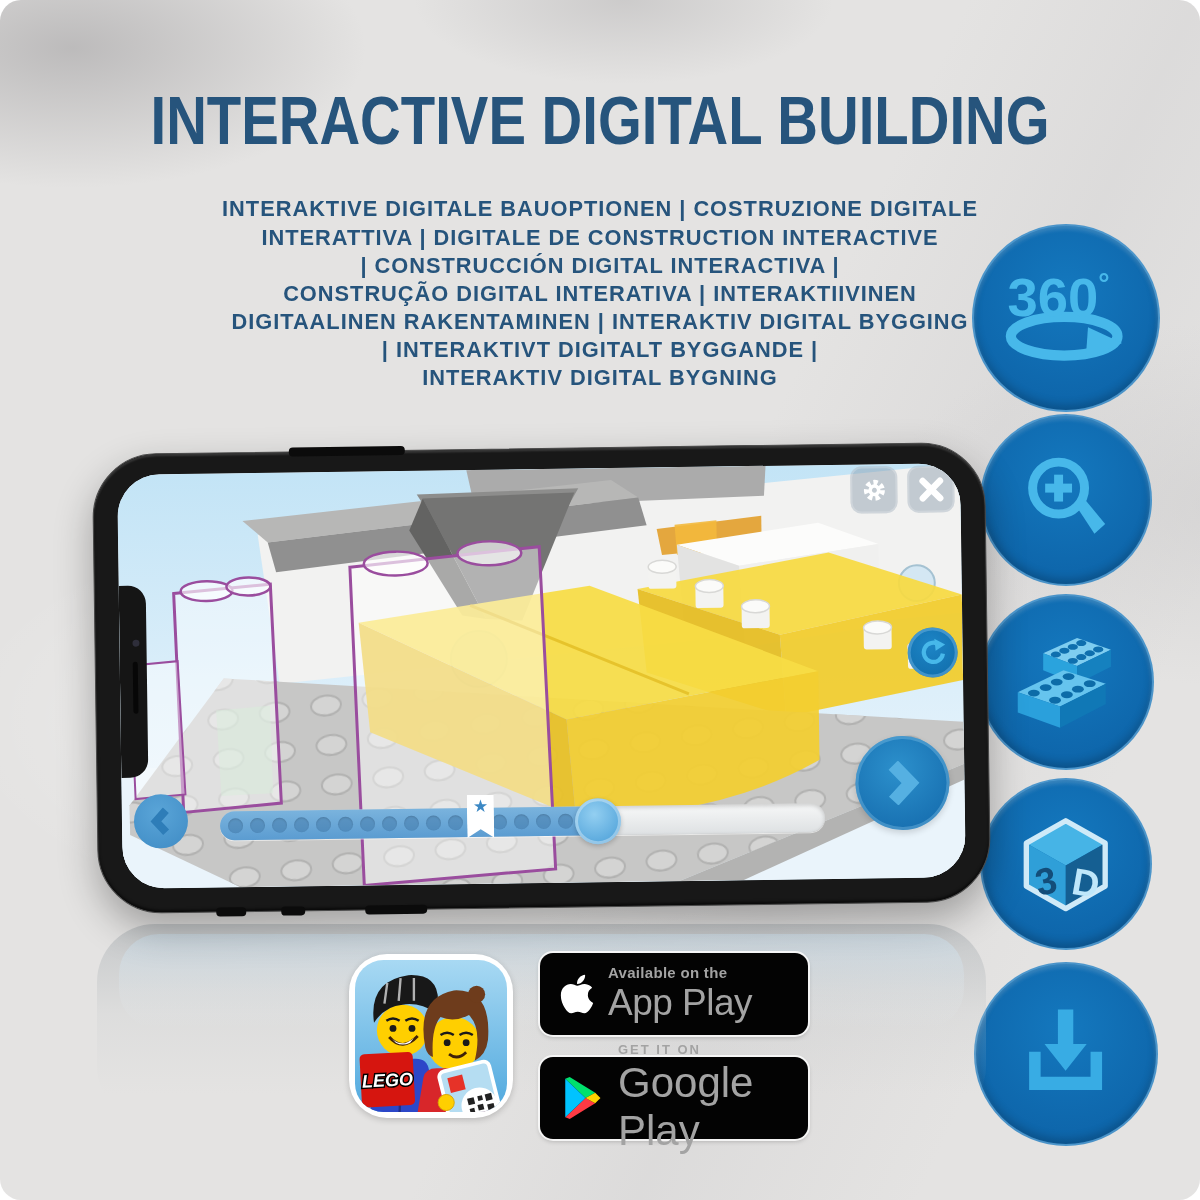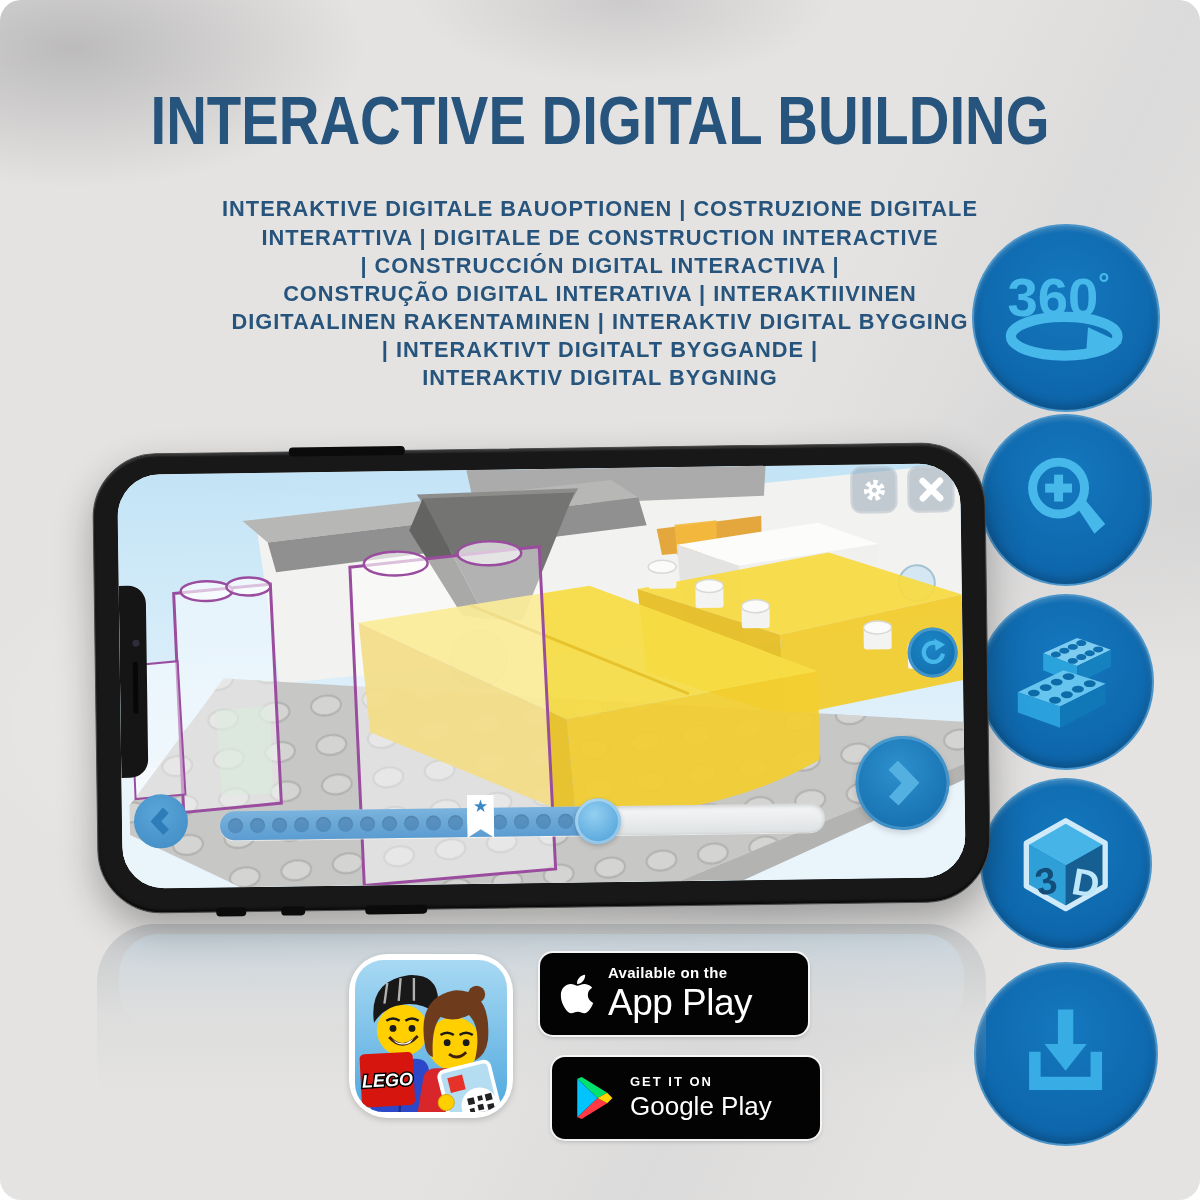--- a/index.html
+++ b/index.html
@@ -100,27 +100,27 @@
     box-shadow:inset 0 0 0 3px rgba(255,255,255,.35), 0 2px 5px rgba(0,0,0,.2); }
   
   .app-icon { position:absolute; left:349px; top:954px; width:164px; height:164px;
     border-radius:38px; background:#fff; padding:6px; z-index:5;
     box-shadow:0 2px 6px rgba(0,0,0,.18); }
   .app-icon svg { width:100%; height:100%; }
   .badge { position:absolute; width:268px; height:82px; background:#030303;
     border-radius:13px; display:flex; align-items:center; z-index:5;
     box-shadow:0 0 0 2px rgba(250,250,250,.9), 0 2px 5px rgba(0,0,0,.25); }
   .badge-store { left:540px; top:953px; }
-  .badge-play  { left:540px; top:1057px;margin-left:12px; }
+  .badge-play  { left:540px; top:1057px; }
   .badge .logo { margin-left:20px; flex:none; display:flex; align-items:center; }
-  .badge .txt { margin-left:14px; color:#ffffff; }
+  .badge .txt { margin-left:14px; color:#a3a3a3; }
   .badge-store .l1 { font-size:15px; font-weight:bold; letter-spacing:.3px; }
   .badge-store .l2 { font-size:37px; letter-spacing:-.5px; margin-top:1px; }
   .badge-play .l1 { font-size:13px; font-weight:bold; letter-spacing:2px; }
-  .badge-play .l2 { font-size:26px; letter-spacing:0; margin-top:2px; }
+  .badge-play .l2 { font-size:42px; letter-spacing:0; margin-top:2px; }
 </style>
 </head>
 <body>
 
 <div class="canvas">
 
   <h1 class="title">INTERACTIVE DIGITAL BUILDING</h1>
   <div class="subtitle">INTERAKTIVE DIGITALE BAUOPTIONEN | COSTRUZIONE DIGITALE
 INTERATTIVA | DIGITALE DE CONSTRUCTION INTERACTIVE
 | CONSTRUCCIÓN DIGITAL INTERACTIVA |

